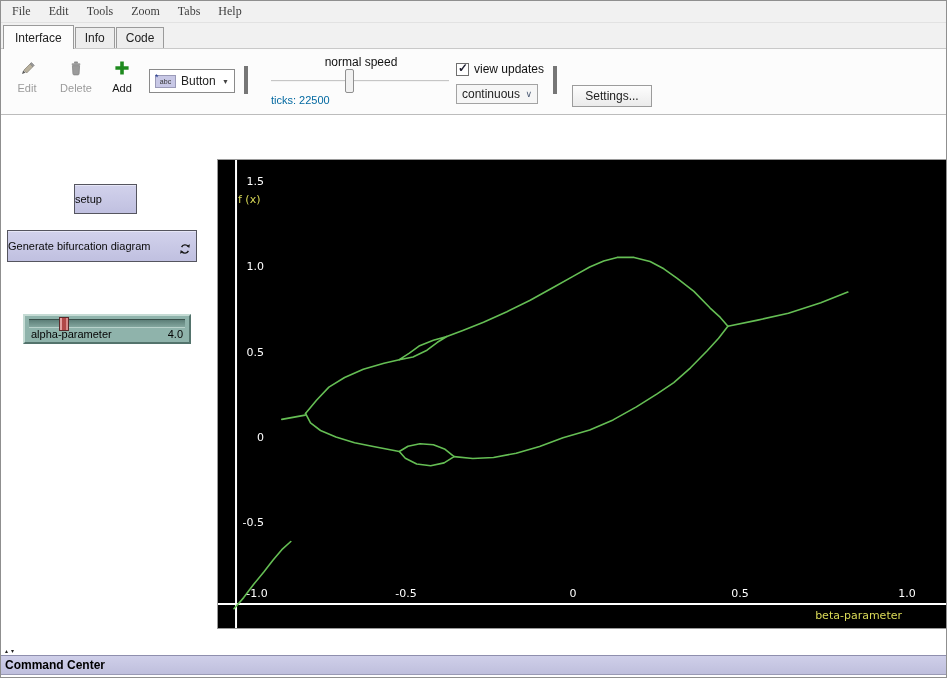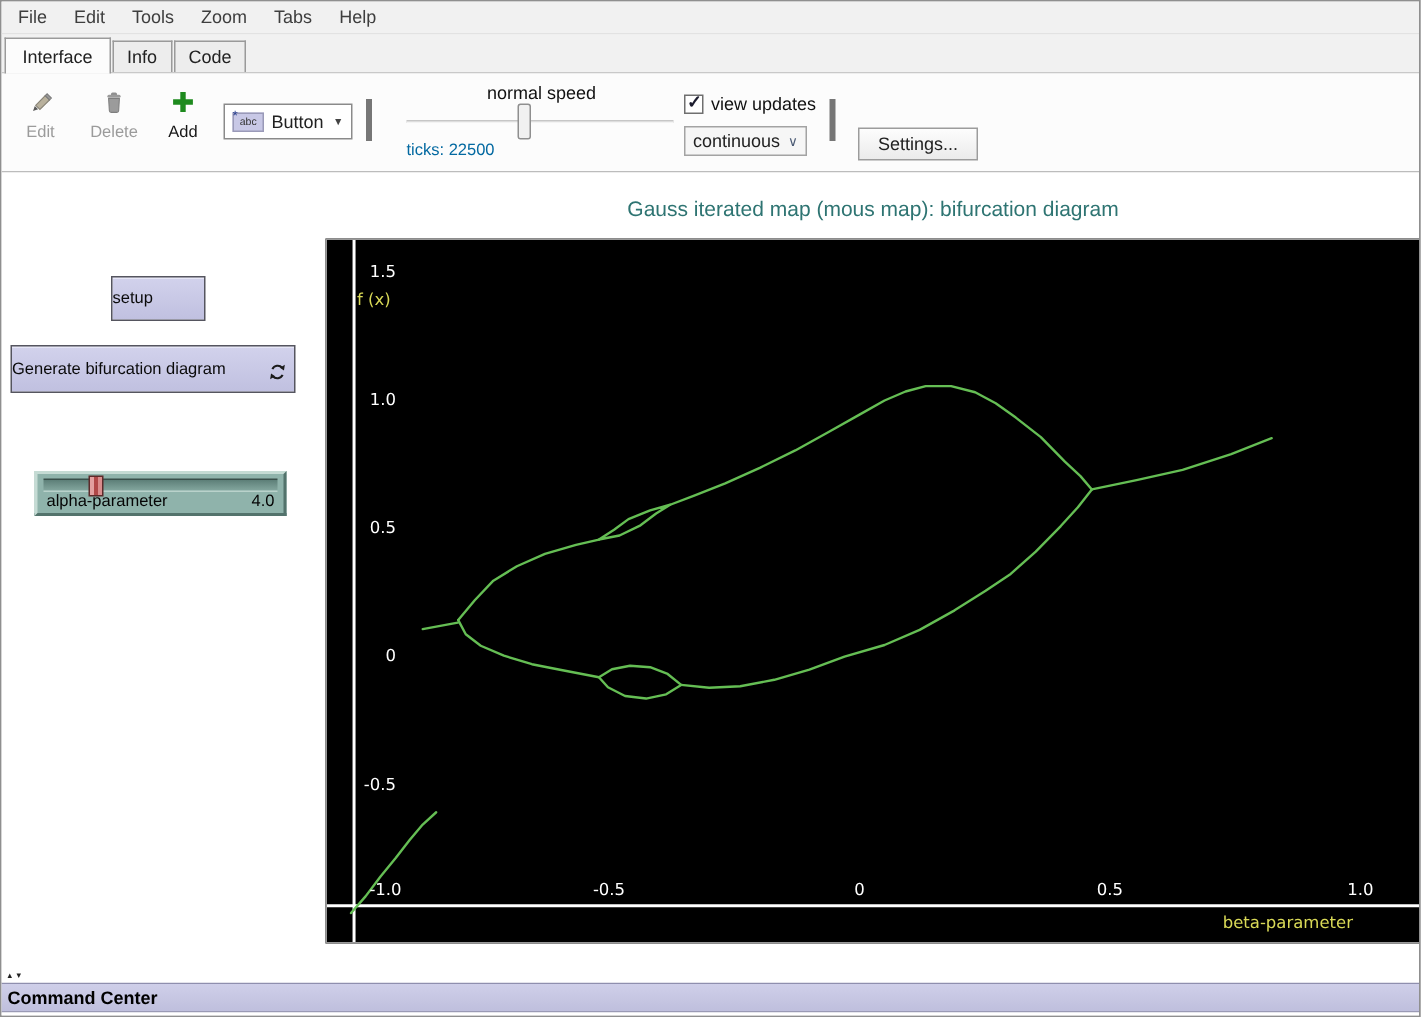--- a/index.html
+++ b/index.html
@@ -7,21 +7,21 @@
   .window{
     width:947px;height:678px;
     border:1px solid #8f8f8f;
     background:#ffffff;
     display:flex;flex-direction:column;
     font-family:"Liberation Sans", sans-serif;
     position:relative;overflow:hidden;
   }
   
   .menubar{height:22px;background:#f1f1f1;border-bottom:1px solid #e2e2e2;display:flex;align-items:center;padding-left:2px;}
-  .menu-item{font-size:12px;color:#3e3e3e;padding:0 9px;line-height:21px;cursor:default;}
+  .menu-item{font-size:12px;color:#3e3e3e;padding:0 9px;line-height:21px;cursor:default;font-family:Liberation Serif, serif;}
   
   .tabstrip{height:26px;background:#f1f1f1;border-bottom:1px solid #c9c9c9;display:flex;align-items:flex-end;padding-left:2px;}
   .tab{font-size:12px;color:#222;background:#ededed;border:1px solid #9a9a9a;border-bottom:none;
        padding:3px 9px 3px 9px;margin-right:1px;position:relative;}
   .tab.active{background:#fcfcfc;padding:5px 11px 4px 11px;margin-bottom:-1px;z-index:2;}
   
   .toolbar{height:66px;background:#fcfcfc;border-bottom:1px solid #bcbcbc;position:relative;}
   .tool{position:absolute;top:10px;text-align:center;font-size:11px;}
   .tool .ticon{display:block;height:20px;margin-bottom:3px;}
   .tool .tlabel{display:block;}
@@ -153,21 +153,20 @@
       <span class="chev">∨</span>
     </div>
 
     <div class="vsep" style="left:552px;"></div>
 
     <div class="settings-btn">Settings...</div>
   </div>
 
   <div class="main">
 
-    <div class="plot-title">Gauss iterated map (mous map): bifurcation diagram</div>
 
     <div class="nl-button" style="left:73px;top:69px;width:63px;height:30px;">
       <span>setup</span>
     </div>
 
     <div class="nl-button" style="left:6px;top:115px;width:190px;height:32px;">
       <span>Generate bifurcation diagram</span>
       <span class="forever-icon">
         <svg width="12" height="12" viewBox="0 0 12 12">
           <g stroke="#1b1b1b" stroke-width="1.4" fill="none">

